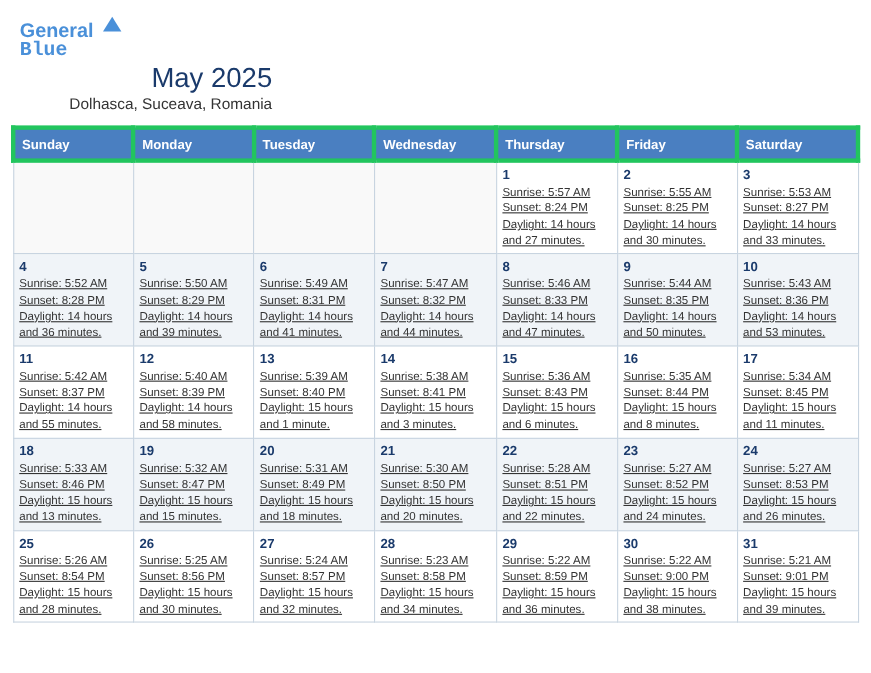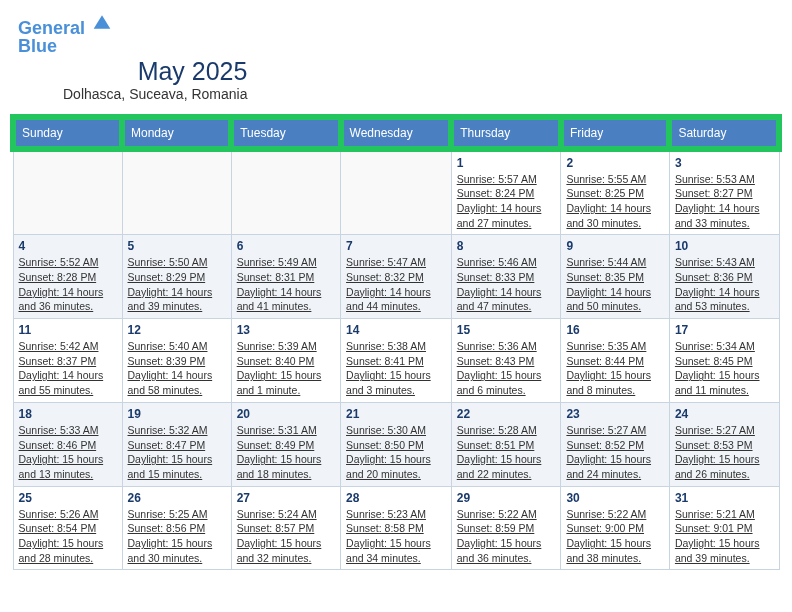--- a/index.html
+++ b/index.html
@@ -54,23 +54,23 @@
     table {
       width: 100%;
       border-collapse: collapse;
       font-size: 11px;
     }
     thead tr th {
       background-color: #4a7fc1;
       color: #fff;
       text-align: left;
       padding: 6px 6px;
-      font-weight: normal;
+      font-weight: bold;
       font-size: 12px;
-      border: 6px solid #22c55e;
+      border: 4px solid #22c55e;
     }
     tbody tr td {
       border: 1px solid #c8d4e0;
       vertical-align: top;
       padding: 4px 5px;
       width: 113px;
       min-height: 80px;
       background: #fff;
     }
     tbody tr:nth-child(even) td {
@@ -103,21 +103,21 @@
   <div class="logo">
     <div>
       <div style="display:flex;align-items:center;">
         <div class="logo-text">
           <span>General</span>
           <svg class="logo-icon" viewBox="0 0 24 24">
             <polygon points="2,20 12,4 22,20" fill="#4a90d9"></polygon>
           </svg>
         </div>
       </div>
-      <div class="logo-text" style="color:#4a90d9;margin-top:-2px;">
+      <div class="logo-text" style="color:#4a90d9;margin-top:-2px;font-family:Liberation Mono, monospace;">
         <span>Blue</span>
       </div>
     </div>
   </div>
   <div class="title-area">
     <div class="month-year">May 2025</div>
     <div class="location">Dolhasca, Suceava, Romania</div>
   </div>
 </div>
 

